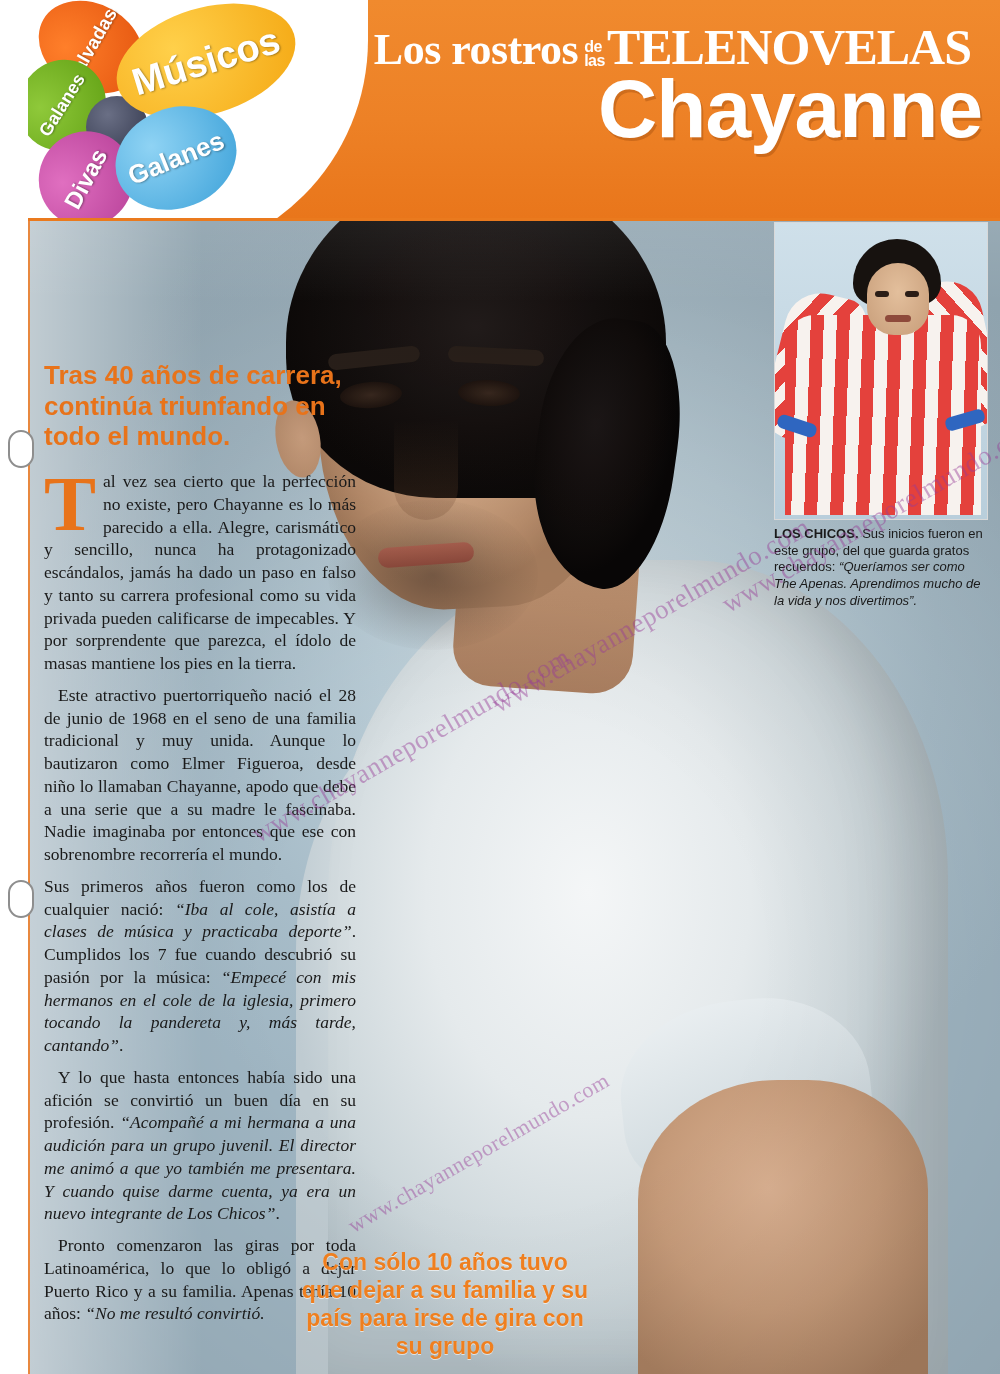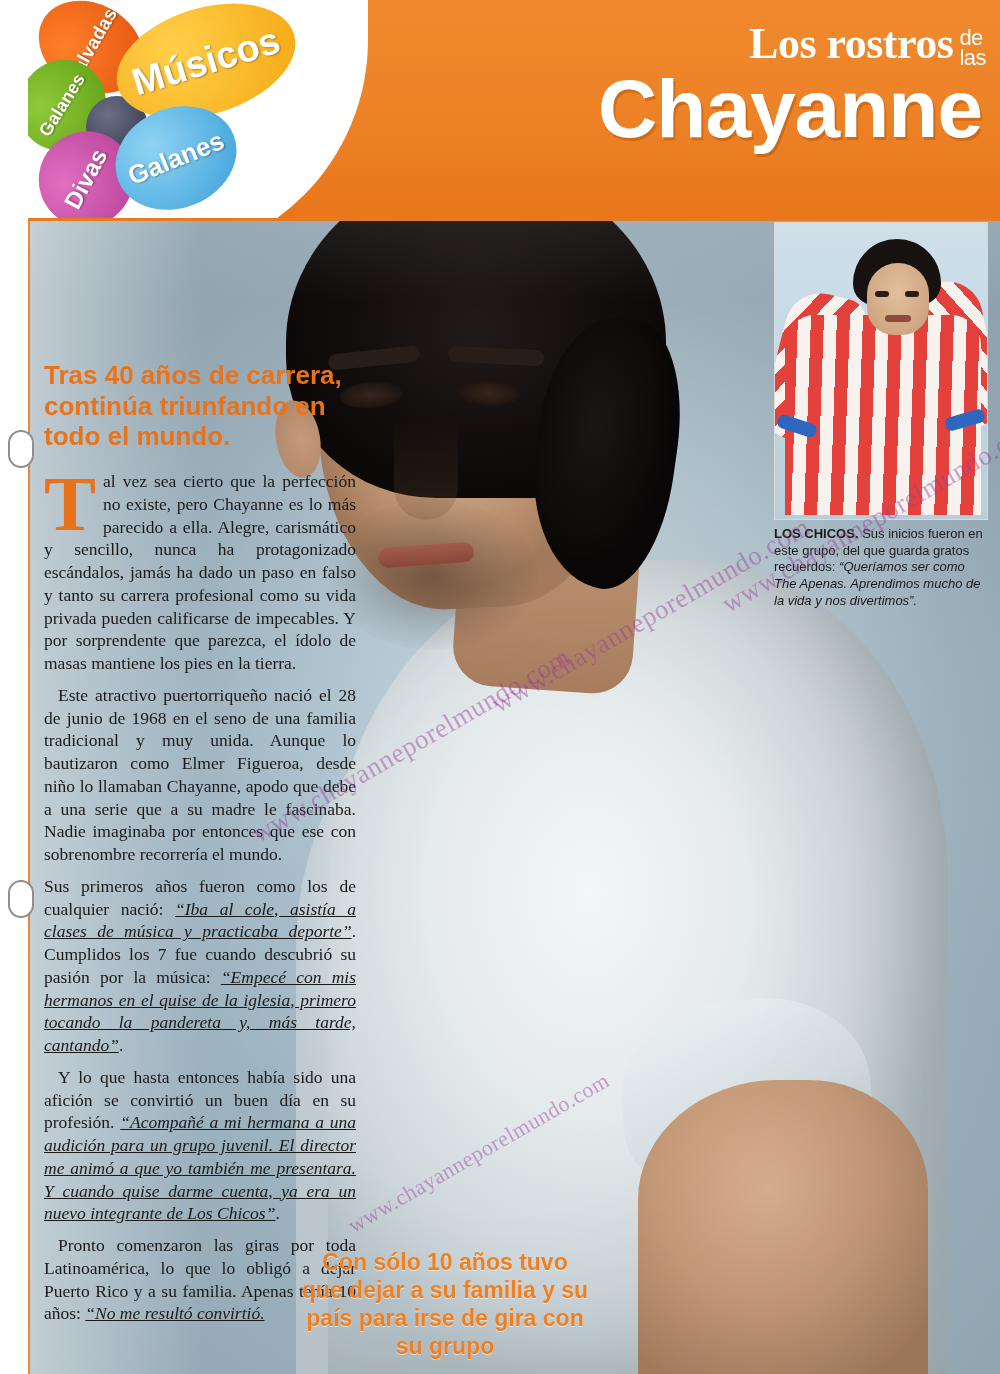--- a/index.html
+++ b/index.html
@@ -225,38 +225,38 @@
     position: absolute;
     left: -40px;
     top: -120px;
     width: 380px;
     height: 380px;
     background: #ffffff;
     border-radius: 0 0 220px 0;
   }
   .header-title {
     position: absolute;
-    right: 12px;
+    right: 29px;
     top: 18px;
     color: #ffffff;
     font-family: "Liberation Serif", serif;
     font-weight: bold;
     font-size: 44px;
     letter-spacing: -0.5px;
     white-space: nowrap;
   }
   .header-title .small {
-    font-size: 22px;
+    font-size: 16px;
     line-height: 0.9;
     display: inline-block;
     vertical-align: middle;
     text-align: left;
     margin: 0 2px 0 6px;
     font-family: "Liberation Sans", sans-serif;
-    font-weight: normal;
+    font-weight: bold;
   }
   .header-title .small i { display: block; font-style: normal; }
   .header-title .big {
     font-size: 50px;
     letter-spacing: -1px;
   }
   .header-name {
     position: absolute;
     right: 18px;
     top: 62px;
@@ -351,21 +351,21 @@
   }
   .subhead {
     font-family: "Liberation Sans", sans-serif;
     font-weight: bold;
     font-size: 18.5px;
     line-height: 1.15;
     color: #2f7fc1;
     letter-spacing: 0.4px;
     margin: 12px 0 6px 0;
   }
-  .body-text em { font-style: italic; text-decoration: underline; }
+  .body-text em { font-style: italic; }
 
   
   .pullquote {
     position: absolute;
     left: 300px;
     top: 1248px;
     width: 290px;
     color: #ef7f1f;
     font-family: "Liberation Sans", sans-serif;
     font-weight: bold;
@@ -504,21 +504,21 @@
   </div>
 
   <div class="spine"></div>
   <div class="hole h1"></div>
   <div class="hole h2"></div>
 
   <div class="header">
     <div class="header-curve"></div>
 
     <div class="header-title">
-      <span>Los rostros</span><span class="small"><i>de</i><i>las</i></span>
+      <span>Los rostros</span><span class="small"><i>de</i><i>las</i></span><span class="big">TELENOVELAS</span>
     </div>
 
     <div class="header-name">Chayanne</div>
 
     <div class="blob blob-malvadas">Malvadas</div>
     <div class="blob blob-galanes">Galanes</div>
     <div class="blob blob-dark"></div>
     <div class="blob blob-musicos">Músicos</div>
     <div class="blob blob-divas">Divas</div>
     <div class="blob blob-galanes2">Galanes</div>
@@ -547,21 +547,21 @@
   <div class="col">
     <div class="lead">Tras 40 años de carrera, continúa triunfando en todo el mundo.</div>
 
     <div class="body-text">
       <p class="first">
         <span class="dropcap">T</span><span>al vez sea cierto que la perfección no existe, pero Chayanne es lo más parecido a ella. Alegre, carismático y sencillo, nunca ha protagonizado escándalos, jamás ha dado un paso en falso y tanto su carrera profesional como su vida privada pueden calificarse de impecables. Y por sorprendente que parezca, el ídolo de masas mantiene los pies en la tierra.</span>
       </p>
       <p>Este atractivo puertorriqueño nació el 28 de junio de 1968 en el seno de una familia tradicional y muy unida. Aunque lo bautizaron como Elmer Figueroa, desde niño lo llamaban Chayanne, apodo que debe a una serie que a su madre le fascinaba. Nadie imaginaba por entonces que ese con sobrenombre recorrería el mundo.</p>
 
 
-      <p class="first"><span>Sus primeros años fueron como los de cualquier nació: </span><em>“Iba al cole, asistía a clases de música y practicaba deporte”</em><span>. Cumplidos los 7 fue cuando descubrió su pasión por la música: </span><em>“Empecé con mis hermanos en el quise de la iglesia, primero tocando la pandereta y, más tarde, cantando”</em><span>.</span></p>
+      <p class="first"><span>Sus primeros años fueron como los de cualquier nació: </span><em>“Iba al cole, asistía a clases de música y practicaba deporte”</em><span>. Cumplidos los 7 fue cuando descubrió su pasión por la música: </span><em>“Empecé con mis hermanos en el cole de la iglesia, primero tocando la pandereta y, más tarde, cantando”</em><span>.</span></p>
 
       <p><span>Y lo que hasta entonces había sido una afición se convirtió un buen día en su profesión. </span><em>“Acompañé a mi hermana a una audición para un grupo juvenil. El director me animó a que yo también me presentara. Y cuando quise darme cuenta, ya era un nuevo integrante de Los Chicos”</em><span>.</span></p>
 
       <p><span>Pronto comenzaron las giras por toda Latinoamérica, lo que lo obligó a dejar Puerto Rico y a su familia. Apenas tenía 10 años: </span><em>“No me resultó convirtió.</em></p>
     </div>
   </div>
 
   <div class="pullquote">Con sólo 10 años tuvo que dejar a su familia y su país para irse de gira con su grupo</div>
 
   <div class="wm w1">www.chayanneporelmundo.com</div>

